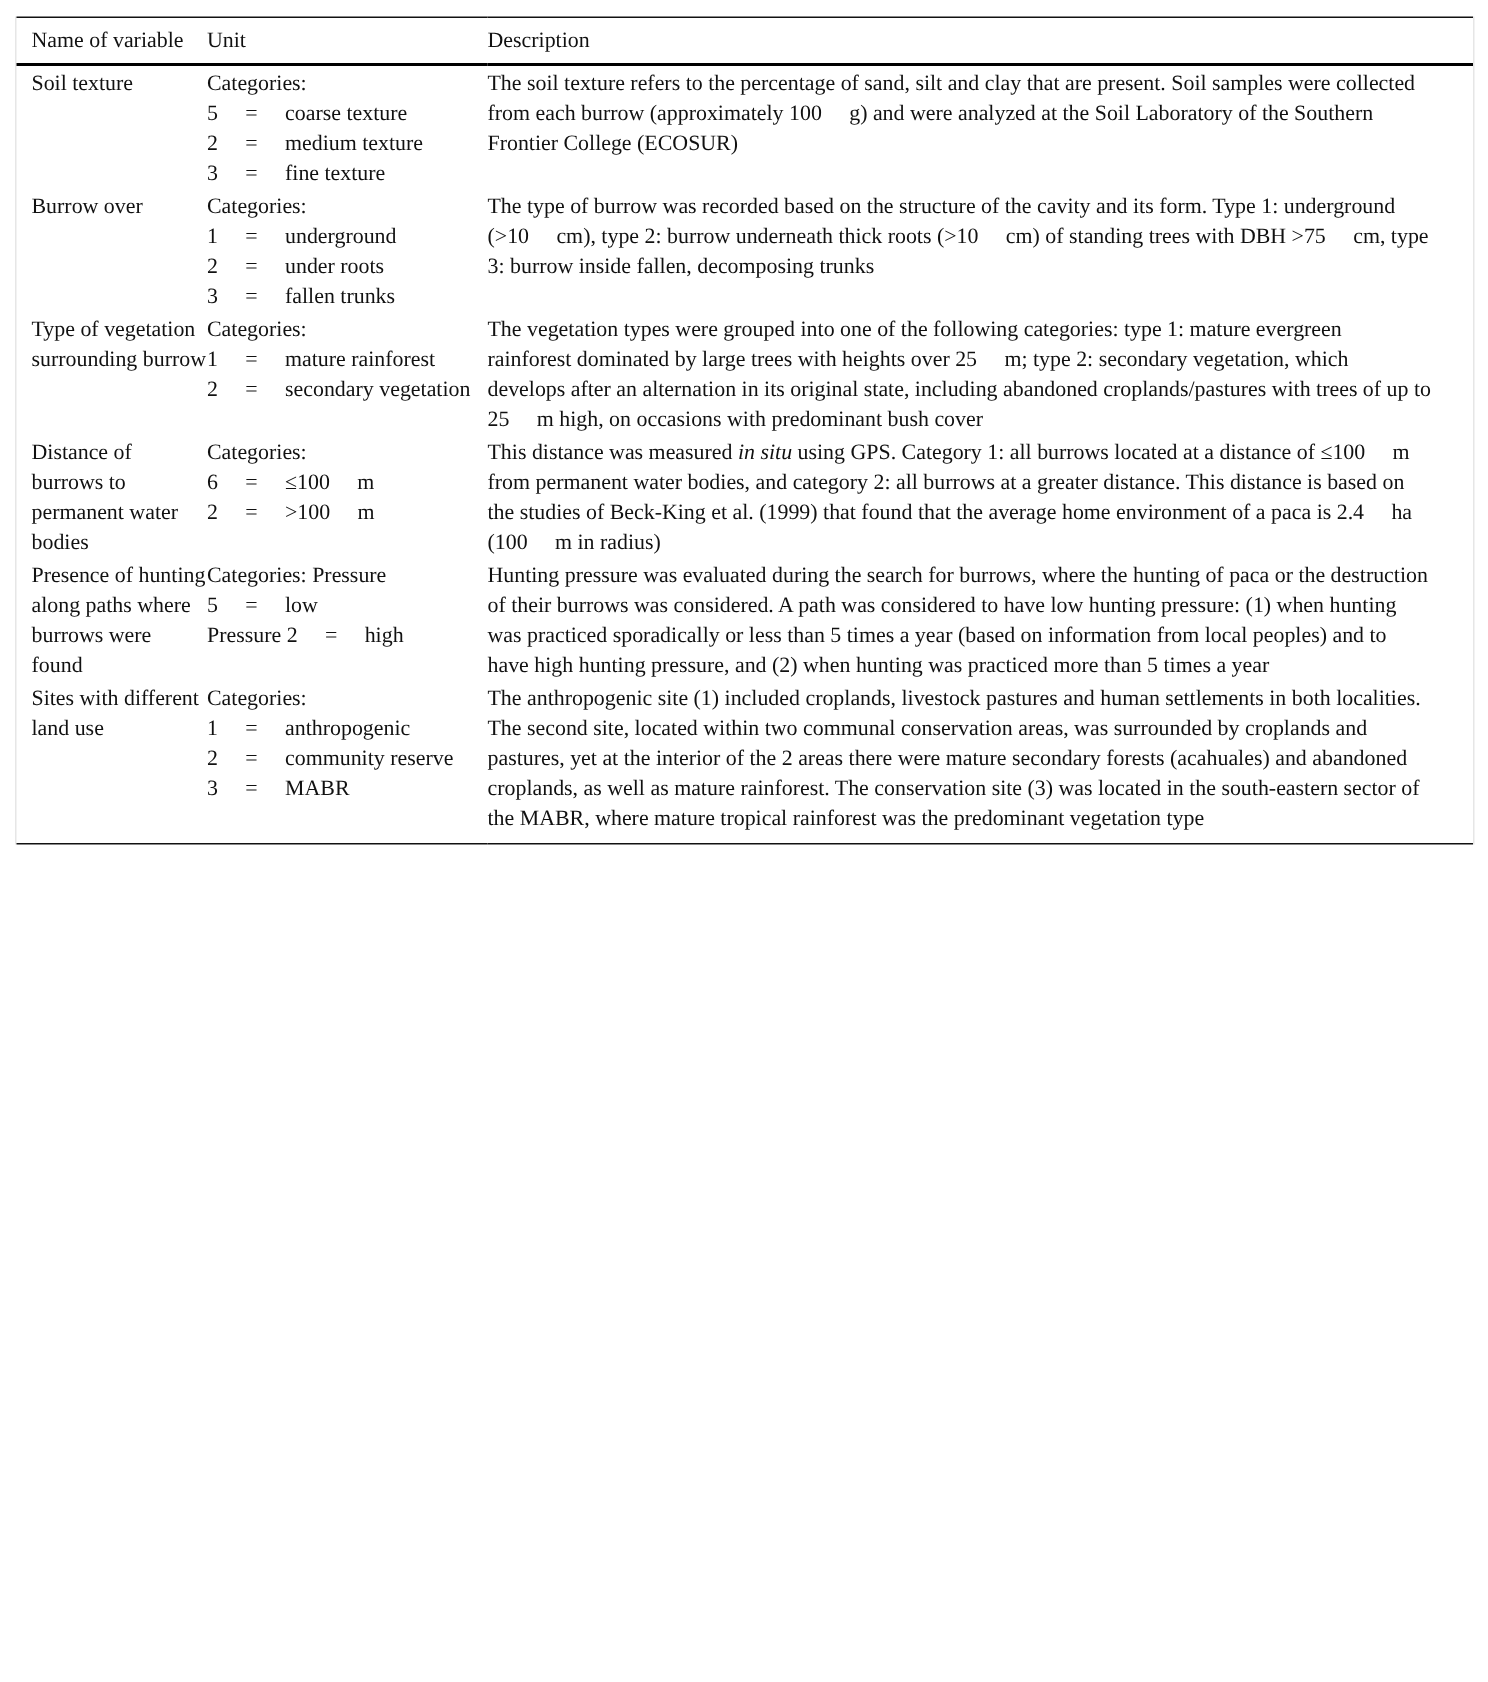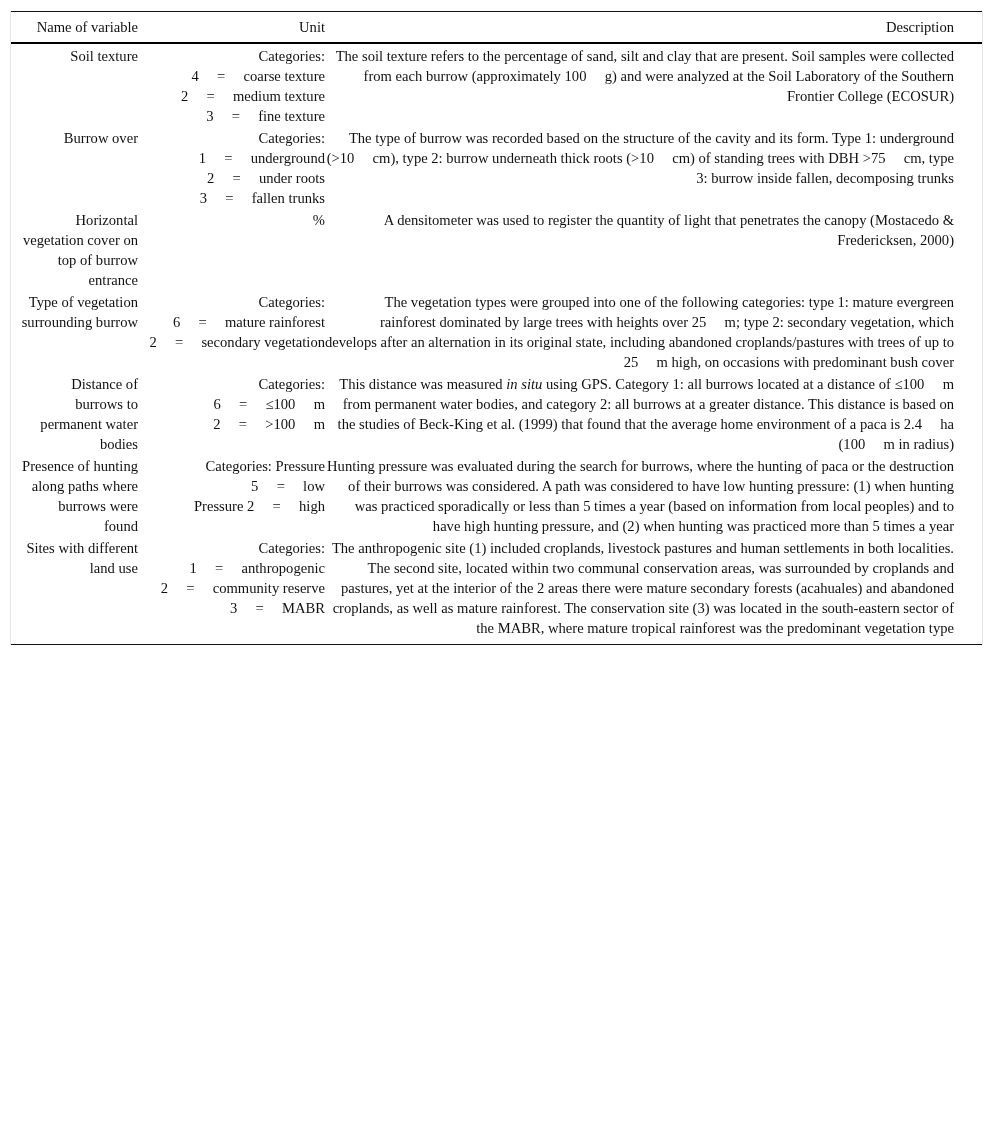--- a/index.html
+++ b/index.html
@@ -3,21 +3,21 @@
 <meta charset="utf-8">
 <style>
   html, body { margin: 0; padding: 0; background: #ffffff; }
   body { width: 992px; height: 1121px; position: relative; overflow: hidden;
          font-family: "Liberation Serif", "DejaVu Serif", serif; color: #111; }
   .table-wrap { position: absolute; left: 10px; top: 11px; width: 971px;
                 border-left: 1px solid #e6e6e6; border-right: 1px solid #e6e6e6; }
   table { border-collapse: collapse; width: 100%; font-size: 14.6px; line-height: 20px; }
   thead tr { border-top: 1px solid #111; border-bottom: 2px solid #000; }
   tbody tr:last-child { border-bottom: 1px solid #111; }
-  th, td { text-align: right; vertical-align: top; font-weight: normal; padding: 0; }
+  th, td { text-align: left; vertical-align: top; font-weight: normal; padding: 0; }
   th { padding-top: 5px; padding-bottom: 5px; }
   td { padding-top: 2px; padding-bottom: 0; }
   tbody tr:first-child td { padding-top: 2px; }
   tbody tr:last-child td { padding-bottom: 6px; }
   .c-name { width: 117px; padding-left: 10px; padding-right: 0; }
   .c-unit { width: 187px; padding-right: 0; }
   .c-desc { padding-right: 28px; }
   sup { font-size: 10px; line-height: 0; vertical-align: 6px; }
   .cat-line { display: block; }
 </style>
@@ -35,49 +35,44 @@
     </thead>
     <tbody>
 
 
 
 
       <tr>
         <td class="c-name">Soil texture</td>
         <td class="c-unit">
           <span class="cat-line">Categories:</span>
-          <span class="cat-line">4  =  coarse texture</span>
+          <span class="cat-line">5  =  coarse texture</span>
           <span class="cat-line">2  =  medium texture</span>
           <span class="cat-line">3  =  fine texture</span>
         </td>
         <td class="c-desc">The soil texture refers to the percentage of sand, silt and clay that are present. Soil samples were collected from each burrow (approximately 100  g) and were analyzed at the Soil Laboratory of the Southern Frontier College (ECOSUR)</td>
       </tr>
 
       <tr>
         <td class="c-name">Burrow over</td>
         <td class="c-unit">
           <span class="cat-line">Categories:</span>
           <span class="cat-line">1  =  underground</span>
           <span class="cat-line">2  =  under roots</span>
           <span class="cat-line">3  =  fallen trunks</span>
         </td>
         <td class="c-desc">The type of burrow was recorded based on the structure of the cavity and its form. Type 1: underground (&gt;10  cm), type 2: burrow underneath thick roots (&gt;10  cm) of standing trees with DBH &gt;75  cm, type 3: burrow inside fallen, decomposing trunks</td>
       </tr>
 
-      <tr>
-        <td class="c-name">Horizontal vegetation cover on top of burrow entrance</td>
-        <td class="c-unit">%</td>
-        <td class="c-desc">A densitometer was used to register the quantity of light that penetrates the canopy (Mostacedo &amp; Fredericksen, 2000)</td>
-      </tr>
 
       <tr>
         <td class="c-name">Type of vegetation surrounding burrow</td>
         <td class="c-unit">
           <span class="cat-line">Categories:</span>
-          <span class="cat-line">6  =  mature rainforest</span>
+          <span class="cat-line">1  =  mature rainforest</span>
           <span class="cat-line">2  =  secondary vegetation</span>
         </td>
         <td class="c-desc">The vegetation types were grouped into one of the following categories: type 1: mature evergreen rainforest dominated by large trees with heights over 25  m; type 2: secondary vegetation, which develops after an alternation in its original state, including abandoned croplands/pastures with trees of up to 25  m high, on occasions with predominant bush cover</td>
       </tr>
 
       <tr>
         <td class="c-name">Distance of burrows to permanent water bodies</td>
         <td class="c-unit">
           <span class="cat-line">Categories:</span>
           <span class="cat-line">6  =  ≤100  m</span>

